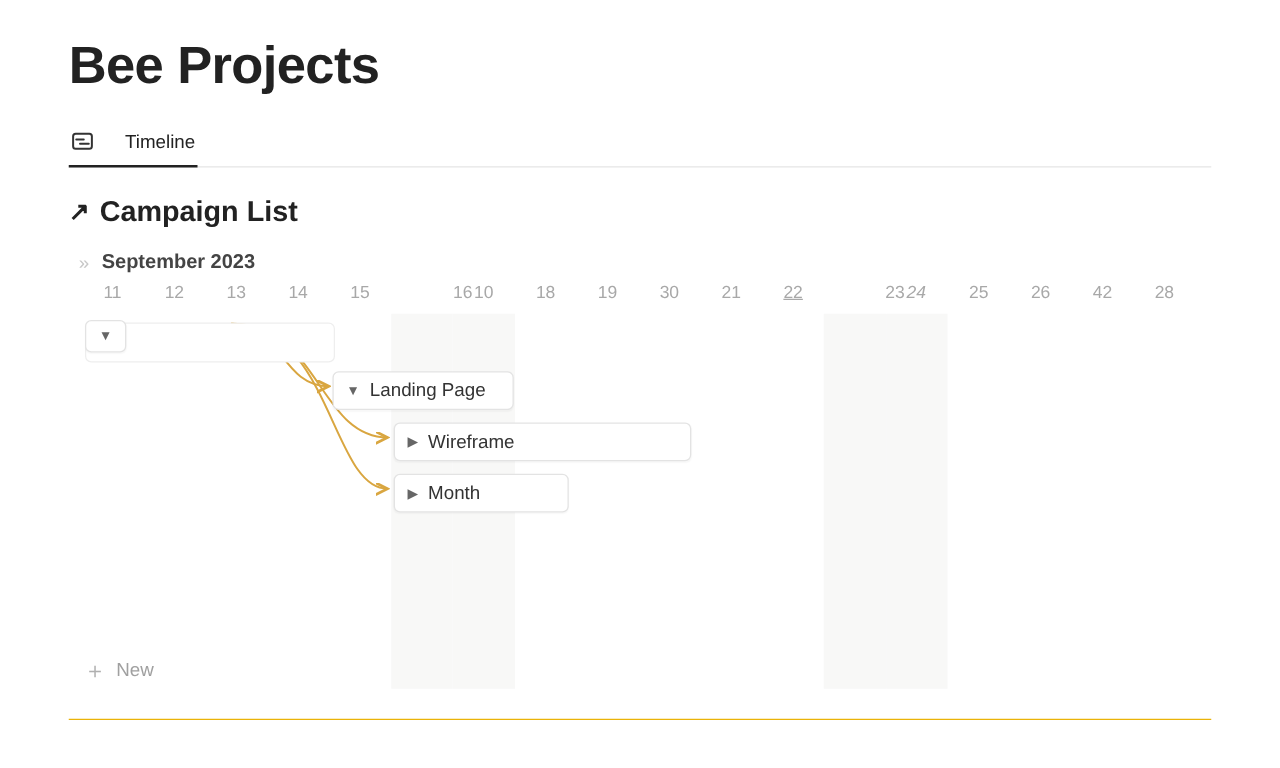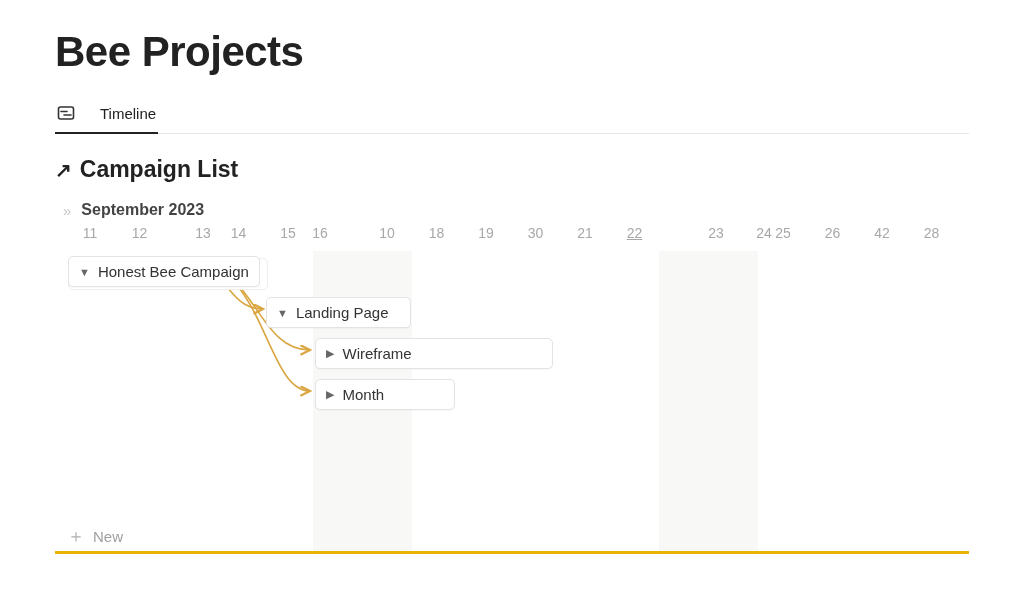--- a/index.html
+++ b/index.html
@@ -15,21 +15,21 @@
   .section-title { font-size: 23px; font-weight: 700; }
   .toolbar { display: flex; align-items: center; justify-content: space-between; margin: 12px 8px 6px 8px; }
   .toolbar-left { display: flex; align-items: center; gap: 10px; }
   .chevrons { color: #c7c7c7; font-size: 15px; cursor: pointer; letter-spacing: -4px; padding-right: 4px; }
   .month-label { font-size: 16px; font-weight: 600; color: #444; }
   .toolbar-right { display: flex; align-items: center; gap: 14px; color: #9c9c9c; font-size: 15px; }
   .scale-select { display: inline-flex; align-items: center; gap: 4px; cursor: pointer; color: #9c9c9c; }
   .nav-group { display: inline-flex; align-items: center; gap: 12px; }
   .nav-btn { color: #b3b3b3; cursor: pointer; font-size: 15px; }
   .today-btn { color: #333; cursor: pointer; font-weight: 500; }
-  .timeline-area { position: relative; margin-top: 6px; border-bottom: 3px solid #eab308; padding-bottom: 0; }
+  .timeline-area { position: relative; margin-top: 6px; border-bottom: 1px solid #eab308; padding-bottom: 24px; }
   .day-header { position: relative; height: 26px; }
   .day-cell { position: absolute; top: 0; width: 50px; text-align: center; color: #a8a8a8; font-size: 14px; }
   .rows { position: relative; height: 300px; }
   .bg-col { position: absolute; top: 0; bottom: 0; background: #f8f8f7; }
   .card { position: absolute; background: #fff; border: 1px solid #e3e3e3; border-radius: 5px; box-shadow: 0 1px 1px rgba(0,0,0,0.03); display: flex; align-items: center; gap: 8px; padding: 6px 10px; font-size: 15px; color: #333; cursor: pointer; white-space: nowrap; }
   .shadow-ext { position: absolute; height: 32px; border: 1px solid #eee; border-radius: 5px; background: #fff; }
   .caret { font-size: 11px; color: #666; }
   .connectors { position: absolute; top: 0; left: 0; pointer-events: none; }
   .new-row { position: absolute; left: 12px; bottom: 6px; display: inline-flex; align-items: center; gap: 8px; color: #a0a0a0; font-size: 15px; cursor: pointer; }
   .plus { font-size: 18px; line-height: 1; color: #b0b0b0; }
@@ -63,32 +63,32 @@
       <div class="toolbar-left">
         <span class="chevrons">»</span>
         <span class="month-label">September 2023</span>
       </div>
     </div>
 
     <div class="timeline-area">
       <div class="day-header" id="day-header">
           <div class="day-cell" style="left: 10px;">11</div>
           <div class="day-cell" style="left: 59.5px;">12</div>
-          <div class="day-cell" style="left: 123px;">13</div>
+          <div class="day-cell" style="left: 109px;">13</div>
           <div class="day-cell" style="left: 158.5px;">14</div>
           <div class="day-cell" style="left: 208px;">15</div>
-          <div class="day-cell" style="left: 240px;">16</div>
+          <div class="day-cell" style="left: 273px; text-align: right;">16</div>
           <div class="day-cell" style="left: 307px;">10</div>
           <div class="day-cell" style="left: 356.5px;">18</div>
           <div class="day-cell" style="left: 406px;">19</div>
           <div class="day-cell" style="left: 455.5px;">30</div>
           <div class="day-cell" style="left: 505px;">21</div>
           <div class="day-cell" style="left: 554.5px; text-decoration: underline;">22</div>
           <div class="day-cell" style="left: 636px;">23</div>
-          <div class="day-cell" style="left: 684px;">24</div>
+          <div class="day-cell" style="left: 653px; font-style: italic;">24</div>
           <div class="day-cell" style="left: 703px; text-align: center;">25</div>
           <div class="day-cell" style="left: 752.5px;">26</div>
           <div class="day-cell" style="left: 802px;">42</div>
           <div class="day-cell" style="left: 851.5px;">28</div>
         </div>
       <div class="rows" id="rows">
           <div class="bg-col" style="left: 653.5px; width: 49.5px;"></div>
           <div class="bg-col" style="left: 604px; width: 49.5px;"></div>
           <div class="bg-col" style="left: 307px; width: 49.5px;"></div>
           <div class="bg-col" style="left: 257.5px; width: 49.5px;"></div>
@@ -101,21 +101,20 @@
           </defs>
           <path d="M130,8 C170,8 170,58 208,58" stroke="#d9a640" stroke-width="1.6" fill="none" marker-end="url(#arrowhead)"></path>
           <path d="M130,8 C200,8 200,99 255,99" stroke="#d9a640" stroke-width="1.6" fill="none" marker-end="url(#arrowhead)"></path>
           <path d="M130,8 C210,8 210,140 255,140" stroke="#d9a640" stroke-width="1.6" fill="none" marker-end="url(#arrowhead)"></path>
         </svg>
 
         <div class="shadow-ext" style="left:13px; top:7px; width:200px;"></div>
 
         <div class="card" style="left:13px; top:5px;">
           <span class="caret">▼</span>
-          <span>Honest Bee Campaign</span>
         </div>
 
         <div class="card" style="left:211px; top:46px; width:145px;">
           <span class="caret">▼</span>
           <span>Landing Page</span>
         </div>
 
         <div class="card" style="left:260px; top:87px; width:238px;">
           <span class="caret">▶</span>
           <span>Wireframe</span>

